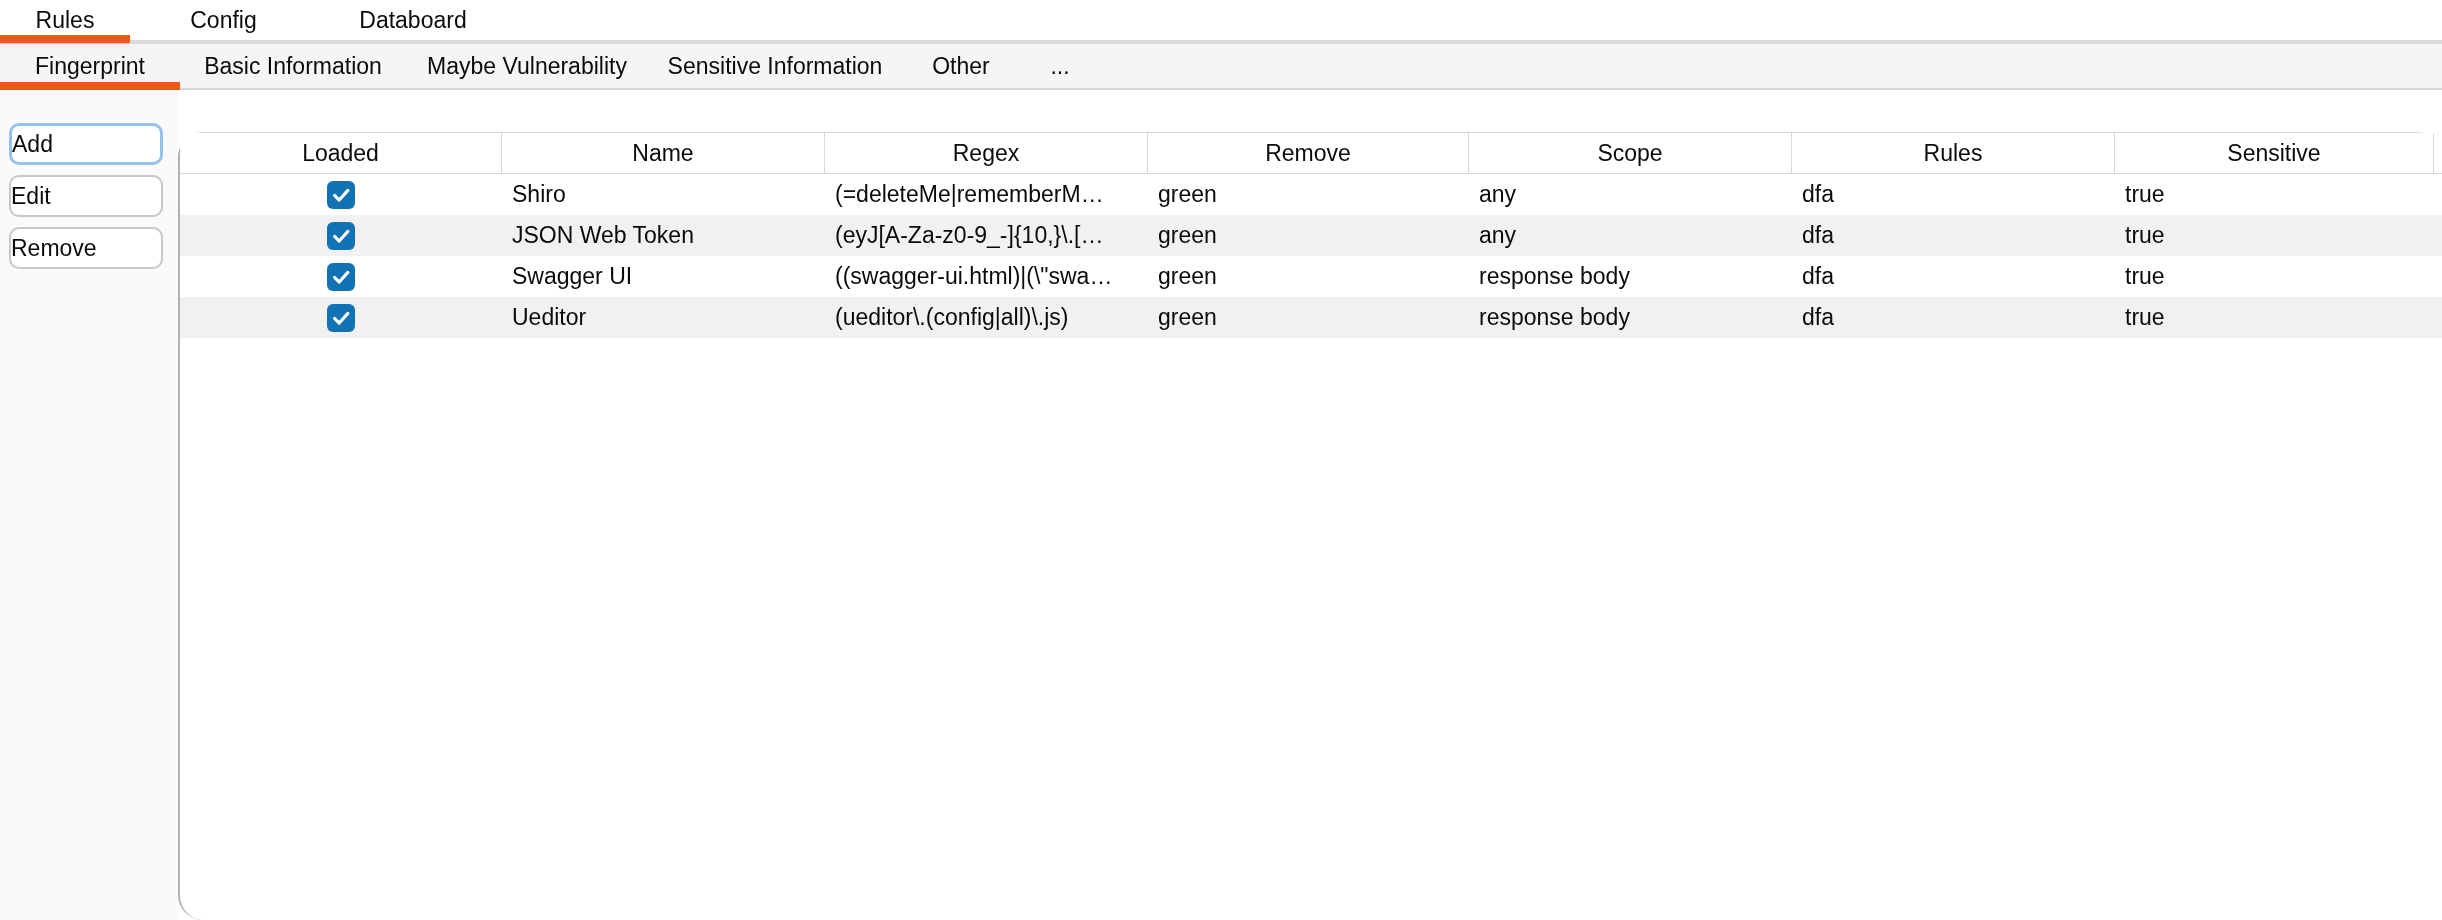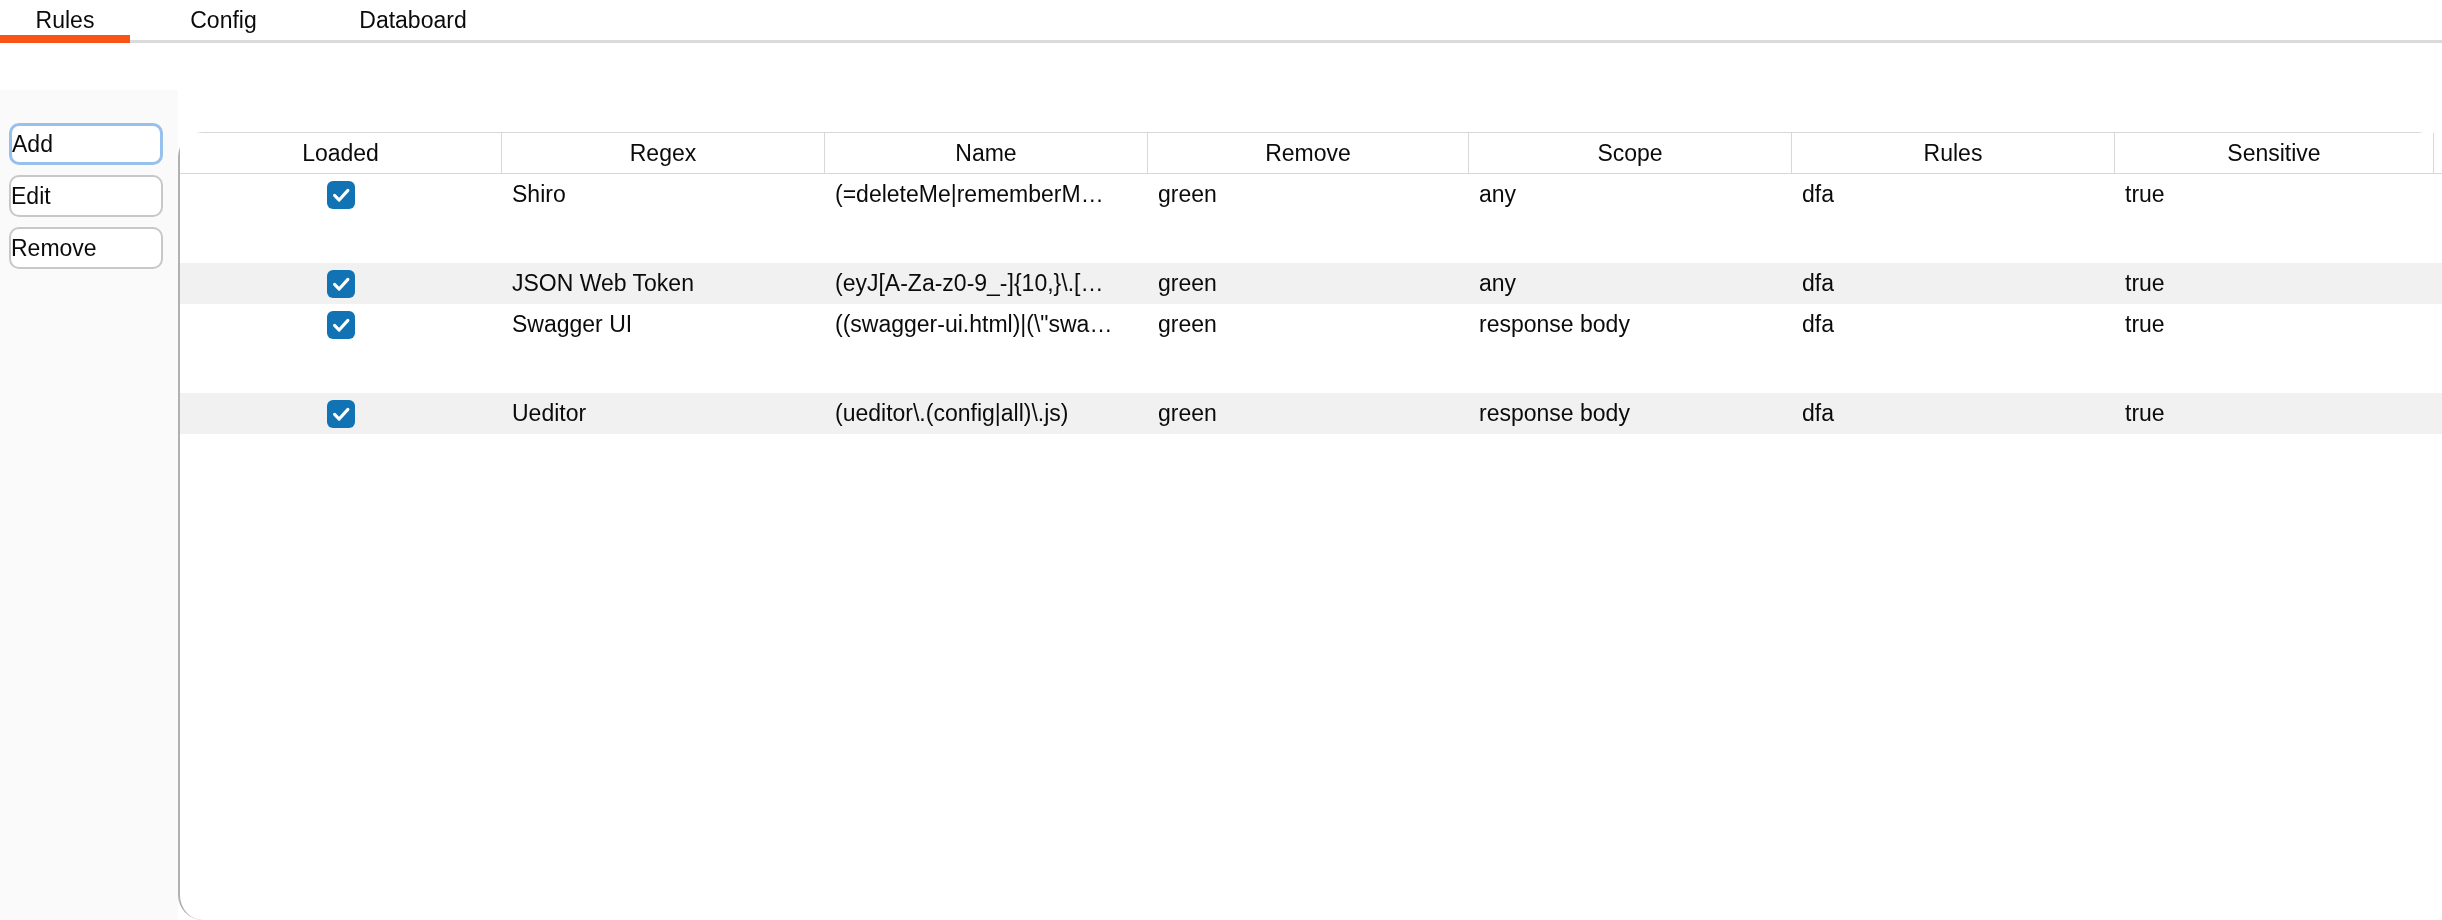--- a/index.html
+++ b/index.html
@@ -92,21 +92,21 @@
   .th {
     display: flex; align-items: center; justify-content: center;
     font-size: 23px; font-weight: 400;
     border-right: 1px solid #d9d8d9;
     height: 40px;
   }
   .th.filler { border-right: none; flex: 1; }
   .tr {
     display: flex; height: 41px; align-items: center;
   }
-  .tr.alt { background: #f2f1f2; margin-top: 48px; }
+  .tr.alt { background: #f2f1f2; }
   .td {
     display: flex; align-items: center;
     font-size: 23px; height: 41px;
     padding-left: 10px;
     white-space: nowrap; overflow: hidden;
   }
   .td.center { justify-content: center; padding-left: 0; }
   .col-loaded    { width: 322px; }
   .col-name      { width: 323px; }
   .col-regex     { width: 323px; }
@@ -132,38 +132,58 @@
       <span>Rules</span>
     </div>
     <div class="tab w-config">
       <span>Config</span>
     </div>
     <div class="tab w-databoard">
       <span>Databoard</span>
     </div>
   </div>
 
+  <div class="subtabbar">
+    <div class="subtab w-0 active">
+      <span>Fingerprint</span>
+    </div>
+    <div class="subtab w-1">
+      <span>Basic Information</span>
+    </div>
+    <div class="subtab w-2">
+      <span>Maybe Vulnerability</span>
+    </div>
+    <div class="subtab w-3">
+      <span>Sensitive Information</span>
+    </div>
+    <div class="subtab w-4">
+      <span>Other</span>
+    </div>
+    <div class="subtab w-5">
+      <span>...</span>
+    </div>
+  </div>
 
   <div class="side-panel">
     <div class="btn btn-add focused">
       <span>Add</span>
     </div>
     <div class="btn btn-edit">
       <span>Edit</span>
     </div>
     <div class="btn btn-remove">
       <span>Remove</span>
     </div>
   </div>
 
   <div class="rules-table">
     <div class="thead">
       <div class="th col-loaded">Loaded</div>
+      <div class="th col-name">Name</div>
       <div class="th col-regex">Regex</div>
-      <div class="th col-name">Name</div>
       <div class="th col-color">Remove</div>
       <div class="th col-scope">Scope</div>
       <div class="th col-engine">Rules</div>
       <div class="th col-sensitive">Sensitive</div>
       <div class="th filler"></div>
     </div>
     <div id="tbody">
         <div class="tr">
           <div class="td center col-loaded">
             <span class="checkbox checked">

